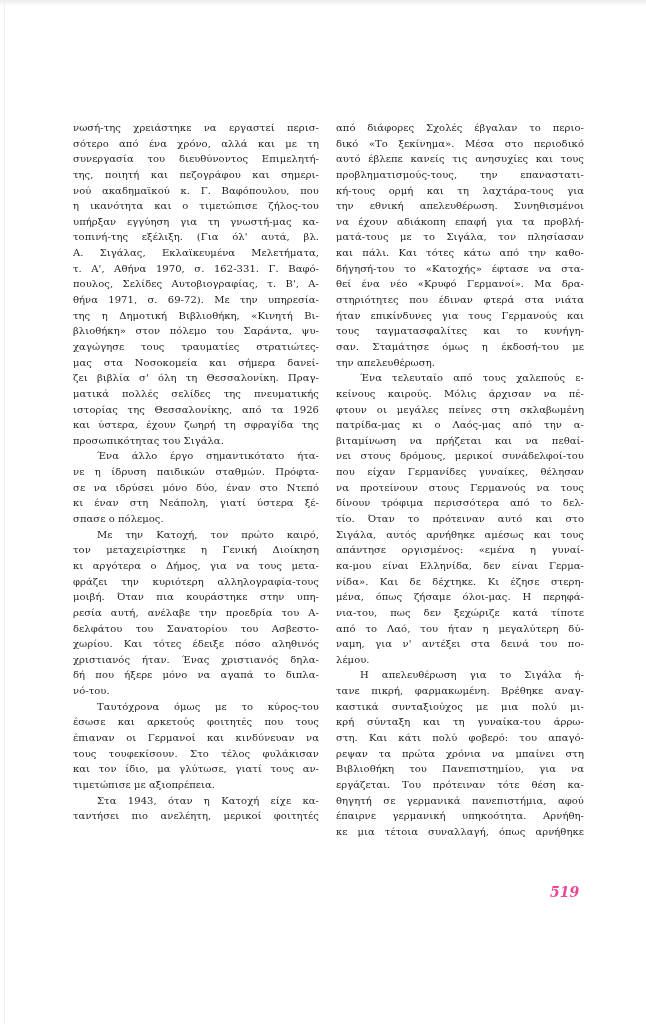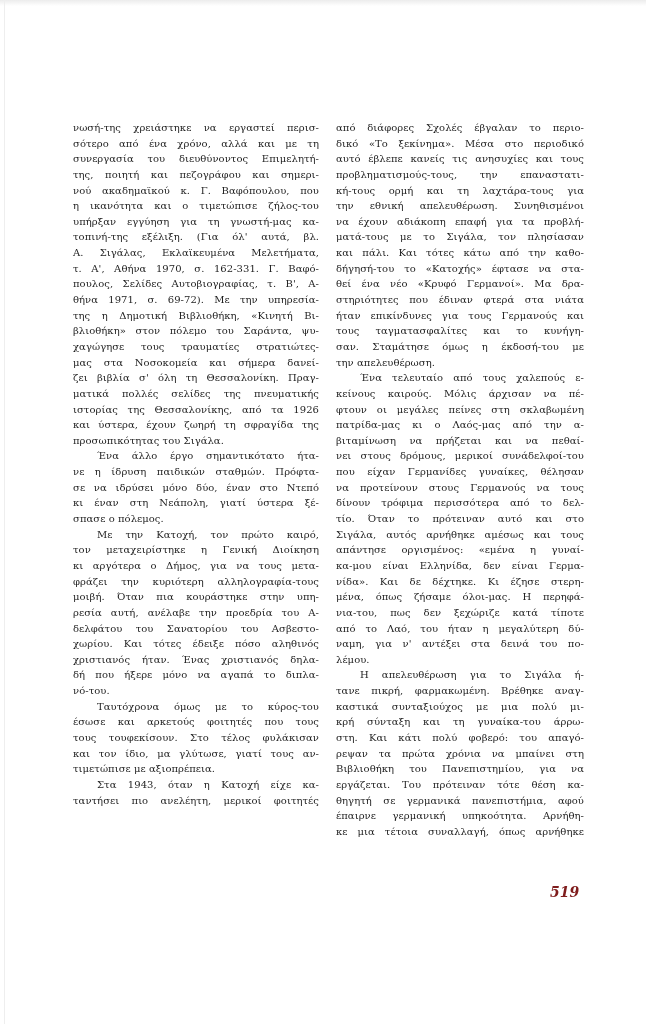--- a/index.html
+++ b/index.html
@@ -15,21 +15,21 @@
     font-size: 10px; line-height: 15.65px; letter-spacing: 0.05px;
   }
   .col-left { left: 73px; }
   .col-right { left: 336px; width: 248px; }
   .line { white-space: nowrap; text-align: justify; text-align-last: justify; height: 15.65px; overflow: visible; }
   .line.last { text-align-last: left; }
   .line.indent { padding-left: 24px; }
   .page-number {
     position: absolute; left: 550px; top: 884px;
     font-family: "DejaVu Serif", serif; font-style: italic; font-weight: bold;
-    font-size: 14px; color: #7f1d1d;
+    font-size: 14px; color: #ec4899;
   }
 </style>
 </head>
 <body>
 
 <div class="edge-top"></div>
 <div class="edge-left"></div>
 
 <div class="column col-left" id="col-left">
     <div class="line">νωσή-της χρειάστηκε να εργαστεί περισ-</div>
@@ -64,20 +64,21 @@
     <div class="line">φράζει την κυριότερη αλληλογραφία-τους</div>
     <div class="line">μοιβή. Όταν πια κουράστηκε στην υπη-</div>
     <div class="line">ρεσία αυτή, ανέλαβε την προεδρία του Α-</div>
     <div class="line">δελφάτου του Σανατορίου του Ασβεστο-</div>
     <div class="line">χωρίου. Και τότες έδειξε πόσο αληθινός</div>
     <div class="line">χριστιανός ήταν. Ένας χριστιανός δηλα-</div>
     <div class="line">δή που ήξερε μόνο να αγαπά το διπλα-</div>
     <div class="line last">νό-του.</div>
     <div class="line indent">Ταυτόχρονα όμως με το κύρος-του</div>
     <div class="line">έσωσε και αρκετούς φοιτητές που τους</div>
+    <div class="line">έπιαναν οι Γερμανοί και κινδύνευαν να</div>
     <div class="line">τους τουφεκίσουν. Στο τέλος φυλάκισαν</div>
     <div class="line">και τον ίδιο, μα γλύτωσε, γιατί τους αν-</div>
     <div class="line last">τιμετώπισε με αξιοπρέπεια.</div>
     <div class="line indent">Στα 1943, όταν η Κατοχή είχε κα-</div>
     <div class="line">ταντήσει πιο ανελέητη, μερικοί φοιτητές</div>
   </div>
 <div class="column col-right" id="col-right">
     <div class="line">από διάφορες Σχολές έβγαλαν το περιο-</div>
     <div class="line">δικό «Το ξεκίνημα». Μέσα στο περιοδικό</div>
     <div class="line">αυτό έβλεπε κανείς τις ανησυχίες και τους</div>

